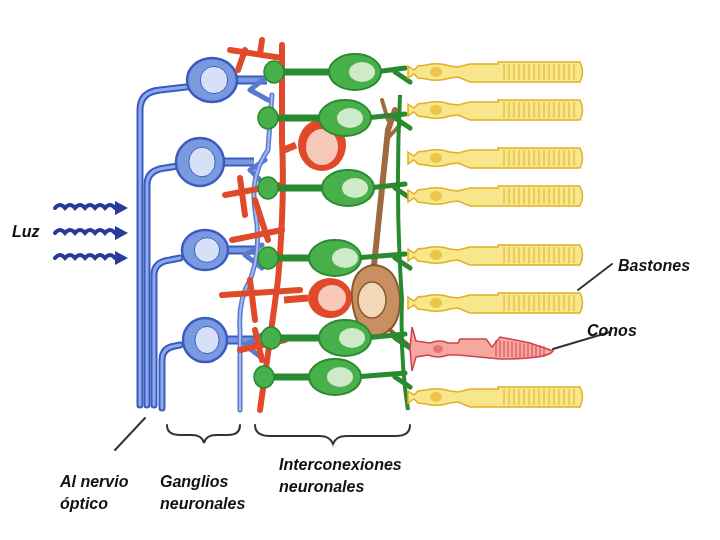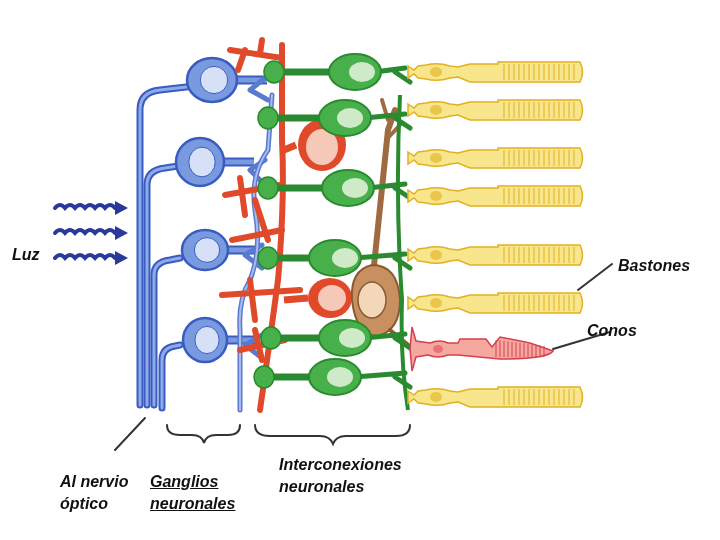--- a/index.html
+++ b/index.html
@@ -299,21 +299,21 @@
 
   <g fill="none" stroke="#333" stroke-width="2" stroke-linecap="round">
     <path d="M145 418 L115 450"></path>
     <path d="M167 425 Q167 435 180 435 L192 435 Q202 435 204 443 Q206 435 216 435 L228 435 Q240 435 240 425"></path>
     <path d="M255 425 Q255 436 270 436 L320 436 Q330 436 333 444 Q336 436 346 436 L396 436 Q410 436 410 425"></path>
     <path d="M578 290 L612 264"></path>
     <path d="M553 349 L610 332"></path>
   </g>
 </svg>
 
-<div class="lbl" style="left:12px; top:221px;margin-top:23px;">Luz</div>
+<div class="lbl" style="left:12px; top:221px;">Luz</div>
 <div class="lbl lbl2" style="left:60px; top:447px;">Al nervio
 óptico</div>
-<div class="lbl lbl2" style="left:150px; top:447px;text-decoration:underline;">Ganglios
+<div class="lbl lbl2" style="left:160px; top:447px;">Ganglios
 neuronales</div>
 <div class="lbl lbl2" style="left:279px; top:430px;">Interconexiones
 neuronales</div>
 <div class="lbl" style="left:618px; top:255px;text-align:right;">Bastones</div>
 <div class="lbl" style="left:587px; top:320px;">Conos</div>
 
 </body></html>

